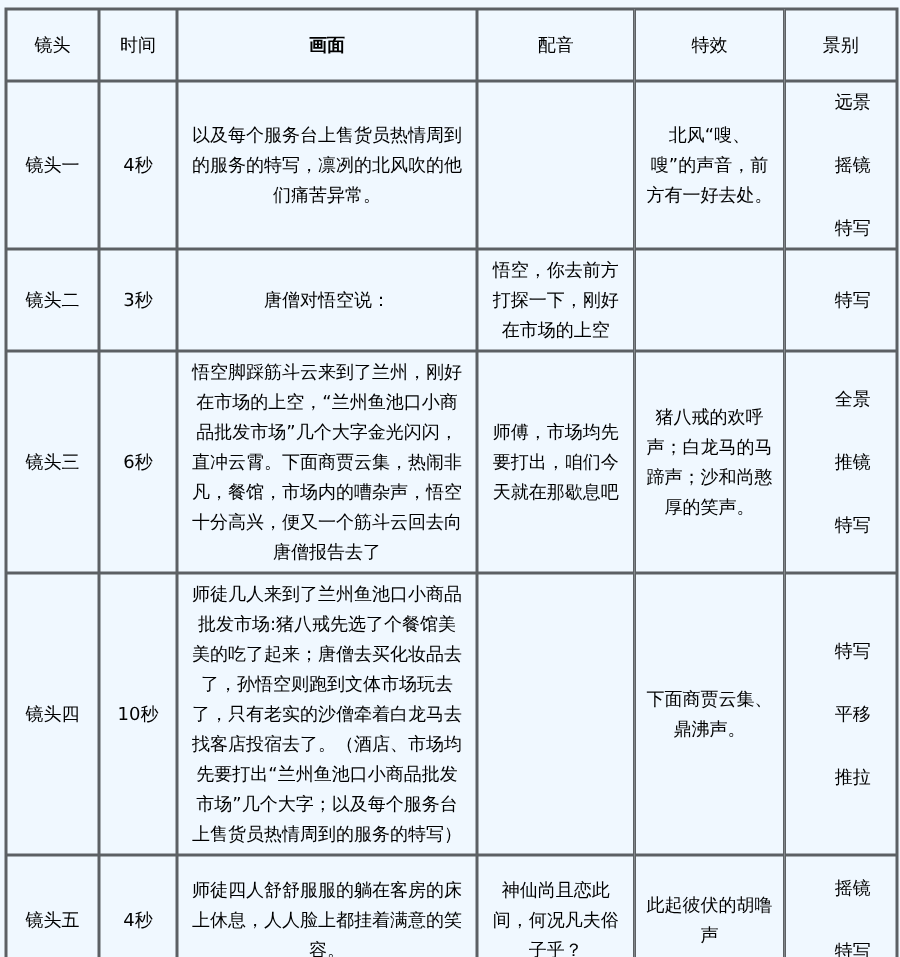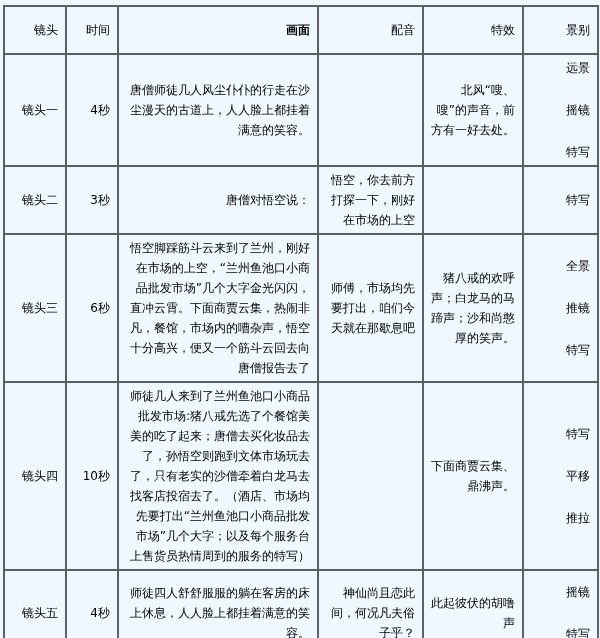--- a/index.html
+++ b/index.html
@@ -22,21 +22,21 @@
     width: 594px;
     margin: 5px 0 0 3px;
     border: 1px solid #5c6064;
     background: #f0f8ff;
   }
   table.storyboard th,
   table.storyboard td {
     border: 1px solid #5c6064;
     padding: 3px 7px;
     vertical-align: middle;
-    text-align: right;
+    text-align: center;
     line-height: 20px;
     word-break: break-all;
     overflow: hidden;
   }
   th.c-picture { text-align: center; font-weight: bold; }
   th { font-weight: normal; }
   tr.r-header { height: 48px; }
   tr.r1 { height: 95px; }
   tr.r2 { height: 62px; }
   tr.r3 { height: 115px; }
@@ -65,21 +65,21 @@
         <th class="c-picture">画面</th>
         <th>配音</th>
         <th>特效</th>
         <th>景别</th>
       </tr>
     </thead>
     <tbody>
       <tr class="r1">
         <td>镜头一</td>
         <td>4秒</td>
-        <td>唐僧师徒几人风尘仆仆的行走在沙尘漫天的古道上，人人脸上都挂着满意的笑容。</td>
+        <td>以及每个服务台上售货员热情周到的服务的特写，凛冽的北风吹的他们痛苦异常。</td>
         <td></td>
         <td>北风“嗖、嗖”的声音，前方有一好去处。</td>
         <td class="cell-scene">
           <div>远景</div>
           <div>摇镜</div>
           <div>特写</div>
         </td>
       </tr>
       <tr class="r2">
         <td>镜头二</td>

